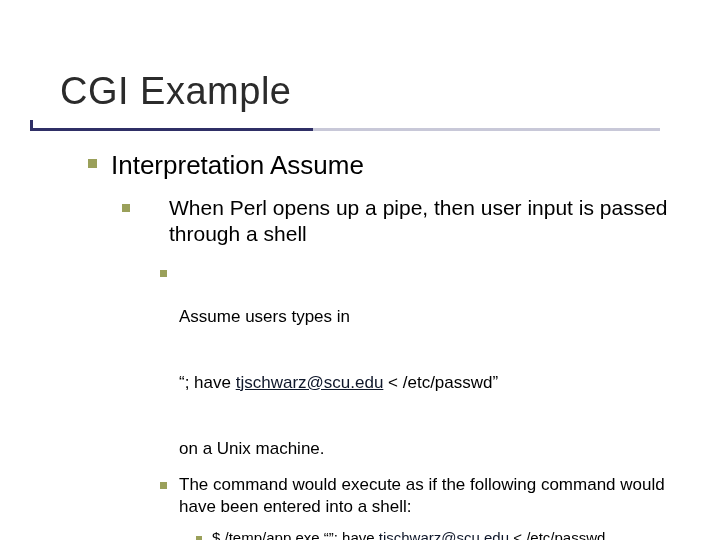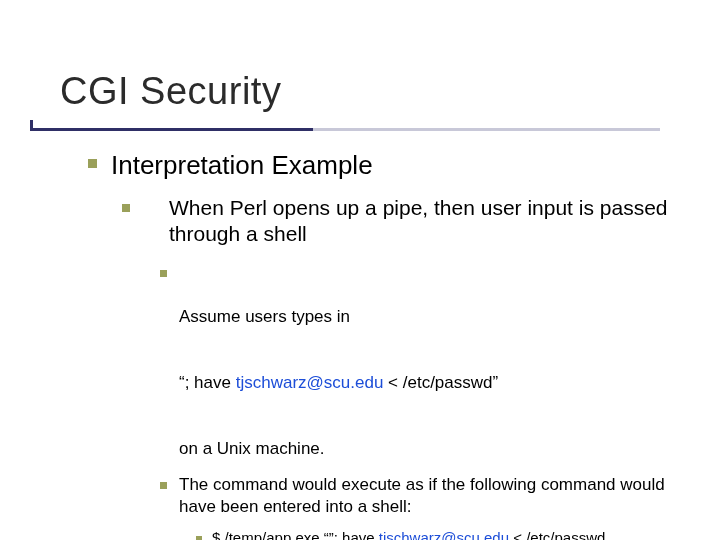--- a/index.html
+++ b/index.html
@@ -64,39 +64,39 @@
   .lvl1 .txt { font-size: 26px; }
   .lvl2 { margin-left: 34px; margin-top: 14px; gap: 27px; }
   .lvl2 .sq { width: 8px; height: 8px; margin-right: 12px; }
   .lvl2 .txt { font-size: 21px; line-height: 1.25; }
   .lvl3 { margin-left: 72px; margin-top: 14px; }
   .lvl3 .sq { width: 7px; height: 7px; margin-right: 12px; margin-top: 0.5em; }
   .lvl3 .txt { font-size: 17px; line-height: 1.3; }
   .lvl4 { margin-left: 108px; margin-top: 10px; }
   .lvl4 .sq { width: 6px; height: 6px; margin-right: 10px; margin-top: 0.5em; }
   .lvl4 .txt { font-size: 15px; line-height: 1.3; }
-  .link { color: #1d4ed8; }
+  .link { text-decoration: underline; color: #0f172a; }
   .cont { display: block; margin-top: 44px; }
 </style>
 </head>
 <body>
 
 <div class="slide">
 
   <div class="title-wrap">
-    <div class="title">CGI Security</div>
+    <div class="title">CGI Example</div>
   </div>
   <div class="title-tick"></div>
   <div class="title-underline"></div>
 
   <div class="body">
 
     <div class="row lvl1">
       <span class="sq"></span>
-      <span class="txt">Interpretation Example</span>
+      <span class="txt">Interpretation Assume</span>
     </div>
 
     <div class="row lvl2">
       <span class="sq"></span>
       <span class="txt">When Perl opens up a pipe, then user input is passed through a shell</span>
     </div>
 
     <div class="row lvl3">
       <span class="sq"></span>
       <span class="txt">

